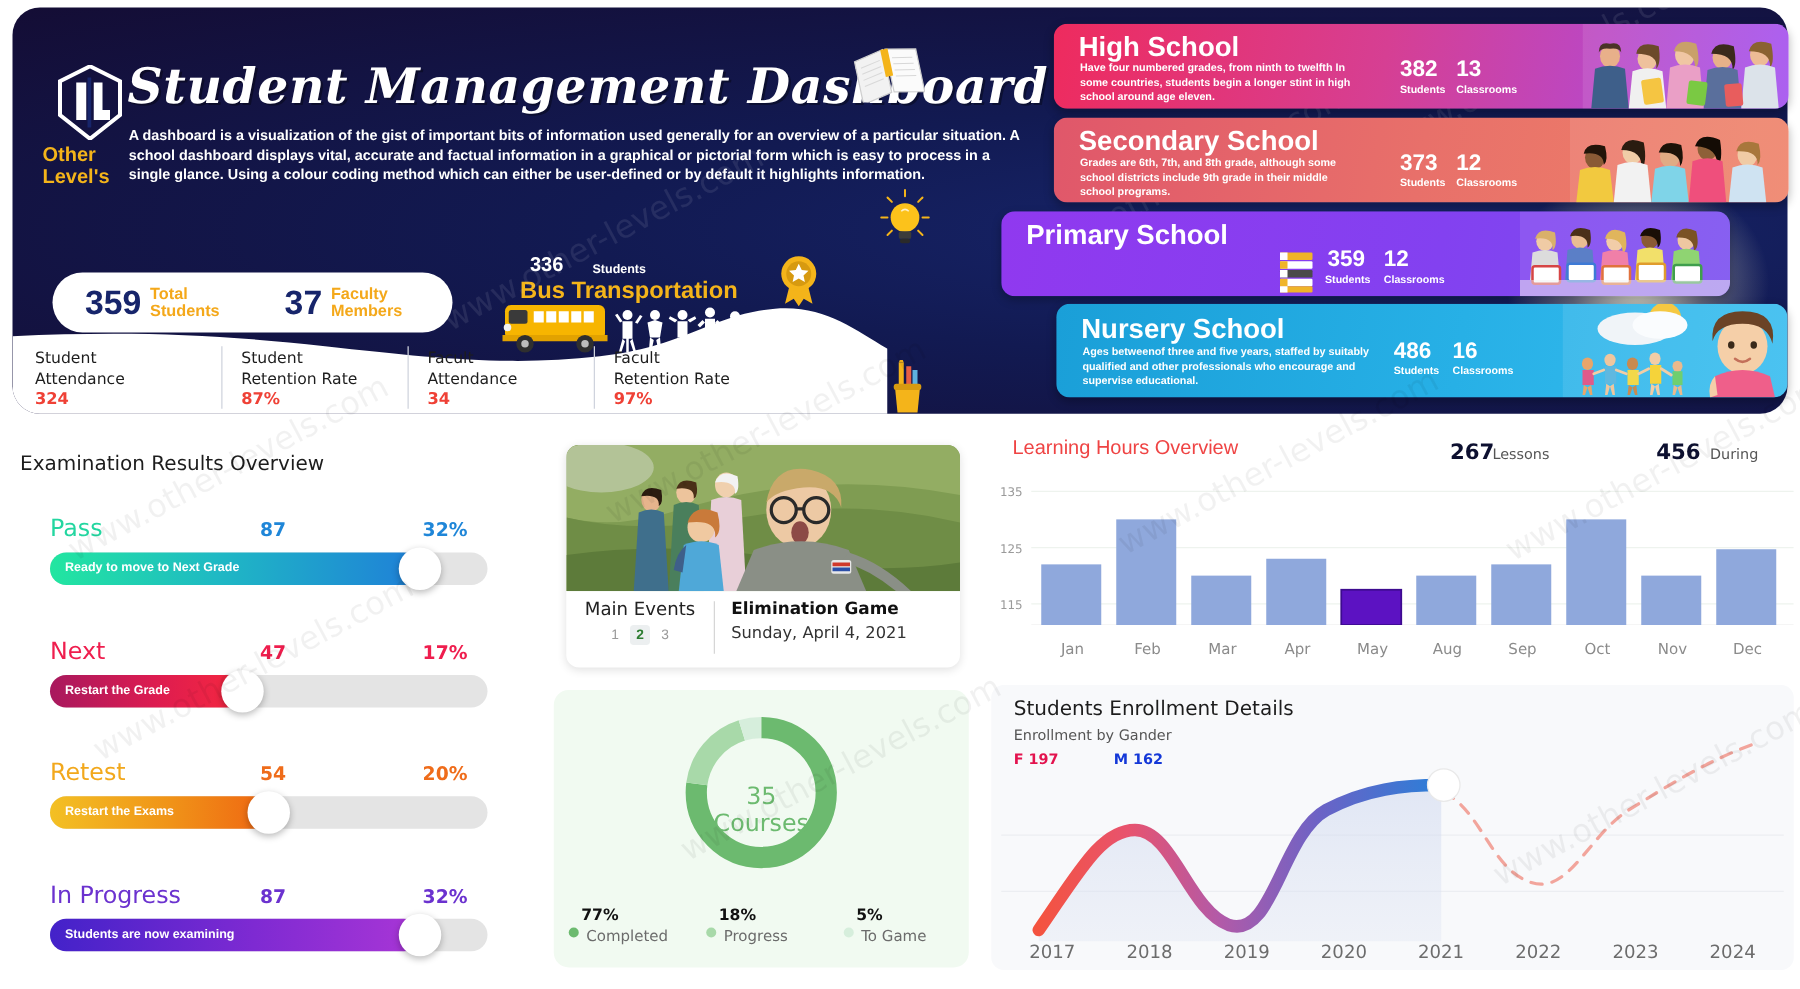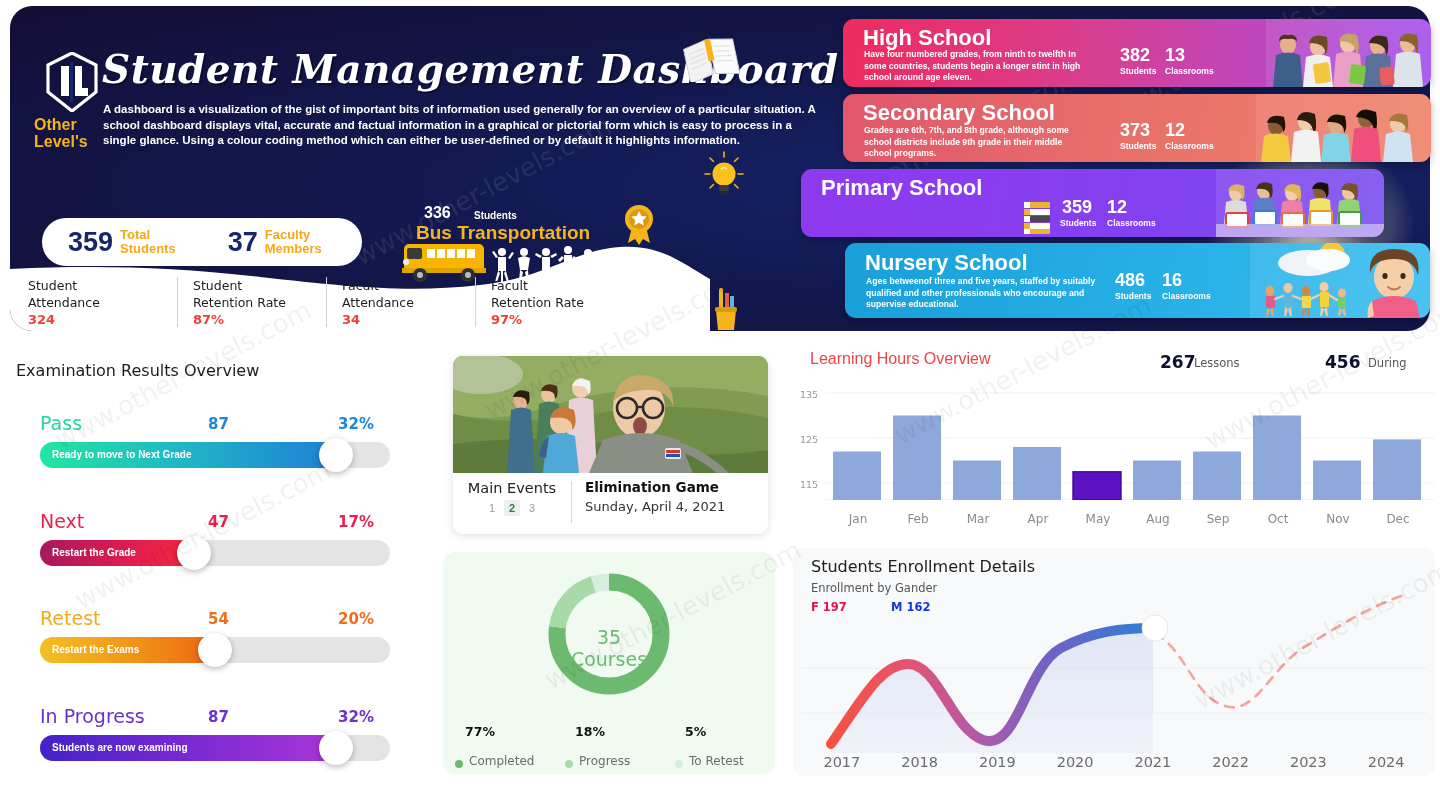--- a/index.html
+++ b/index.html
@@ -122,21 +122,21 @@
 
   .donut-card {
     position: absolute; left: 443px; top: 552px; width: 332px; height: 222px;
     background: #f1faf1; border-radius: 12px;
   }
   .donut-center { position: absolute; left: 0; top: 74px; width: 332px; text-align: center;
     font-family: "DejaVu Sans", sans-serif; font-size: 19px; color: #6cba6f; line-height: 22px; }
   .donut-legend { position: absolute; left: 0; top: 172px; width: 332px; display: flex; }
   .dl-item { width: 110px; text-align: left; padding-left: 12px; }
   .dl-pct { font-family: "DejaVu Sans", sans-serif; font-size: 12.5px; font-weight: bold; color: #111; margin-left: 10px; }
-  .dl-row { display: flex; align-items: flex-end; gap: 6px; margin-top: 15px; }
+  .dl-row { display: flex; align-items: flex-start; gap: 6px; margin-top: 3px; }
   .dl-dot { width: 8px; height: 8px; border-radius: 50%; }
   .dl-lbl { font-family: "DejaVu Sans", sans-serif; font-size: 12px; color: #6b6b6b; }
 
   
   .lh-title { position: absolute; left: 810px; top: 350px; font-family: Liberation Sans, sans-serif; font-size: 16px; color: #ef4444; }
   .lh-stat-num { position: absolute; font-size: 17px; font-weight: bold; color: #0d1030; font-family: "DejaVu Sans", sans-serif; }
   .lh-stat-lbl { position: absolute; font-size: 11.5px; color: #555; font-family: "DejaVu Sans", sans-serif; }
   .lh-chart { position: absolute; left: 795px; top: 385px; width: 640px; height: 115px; }
   .lh-xlabels { position: absolute; left: 828px; top: 512px; width: 600px; display: flex; }
   .lh-x { width: 60px; text-align: center; font-family: "DejaVu Sans", sans-serif; font-size: 12px; color: #8b8b8b; }
@@ -650,21 +650,21 @@
       <div class="dl-pct">18%</div>
       <div class="dl-row">
         <span class="dl-dot" style="background:#a8d9a9;"></span>
         <span class="dl-lbl">Progress</span>
       </div>
     </div>
     <div class="dl-item">
       <div class="dl-pct">5%</div>
       <div class="dl-row">
         <span class="dl-dot" style="background:#d6eedc;"></span>
-        <span class="dl-lbl">To Retest</span>
+        <span class="dl-lbl">To Game</span>
       </div>
     </div>
   </div>
 </div>
 
 <div class="lh-title">Learning Hours Overview</div>
 <div class="lh-stat-num" style="left:1160px; top:352px;">267</div>
 <div class="lh-stat-lbl" style="left:1194px; top:356px;">Lessons</div>
 <div class="lh-stat-num" style="left:1325px; top:352px;">456</div>
 <div class="lh-stat-lbl" style="left:1368px; top:356px;">During</div>

